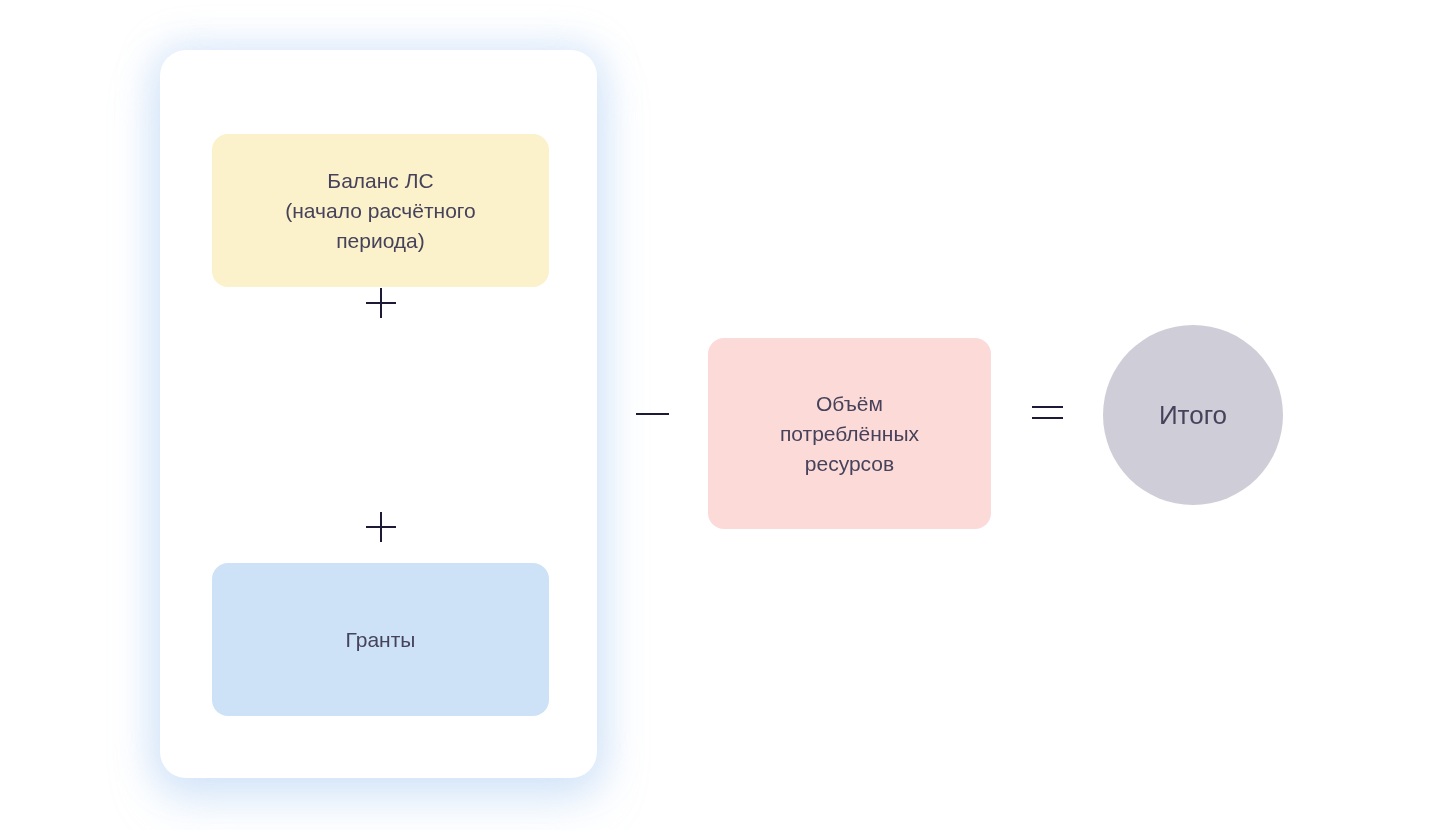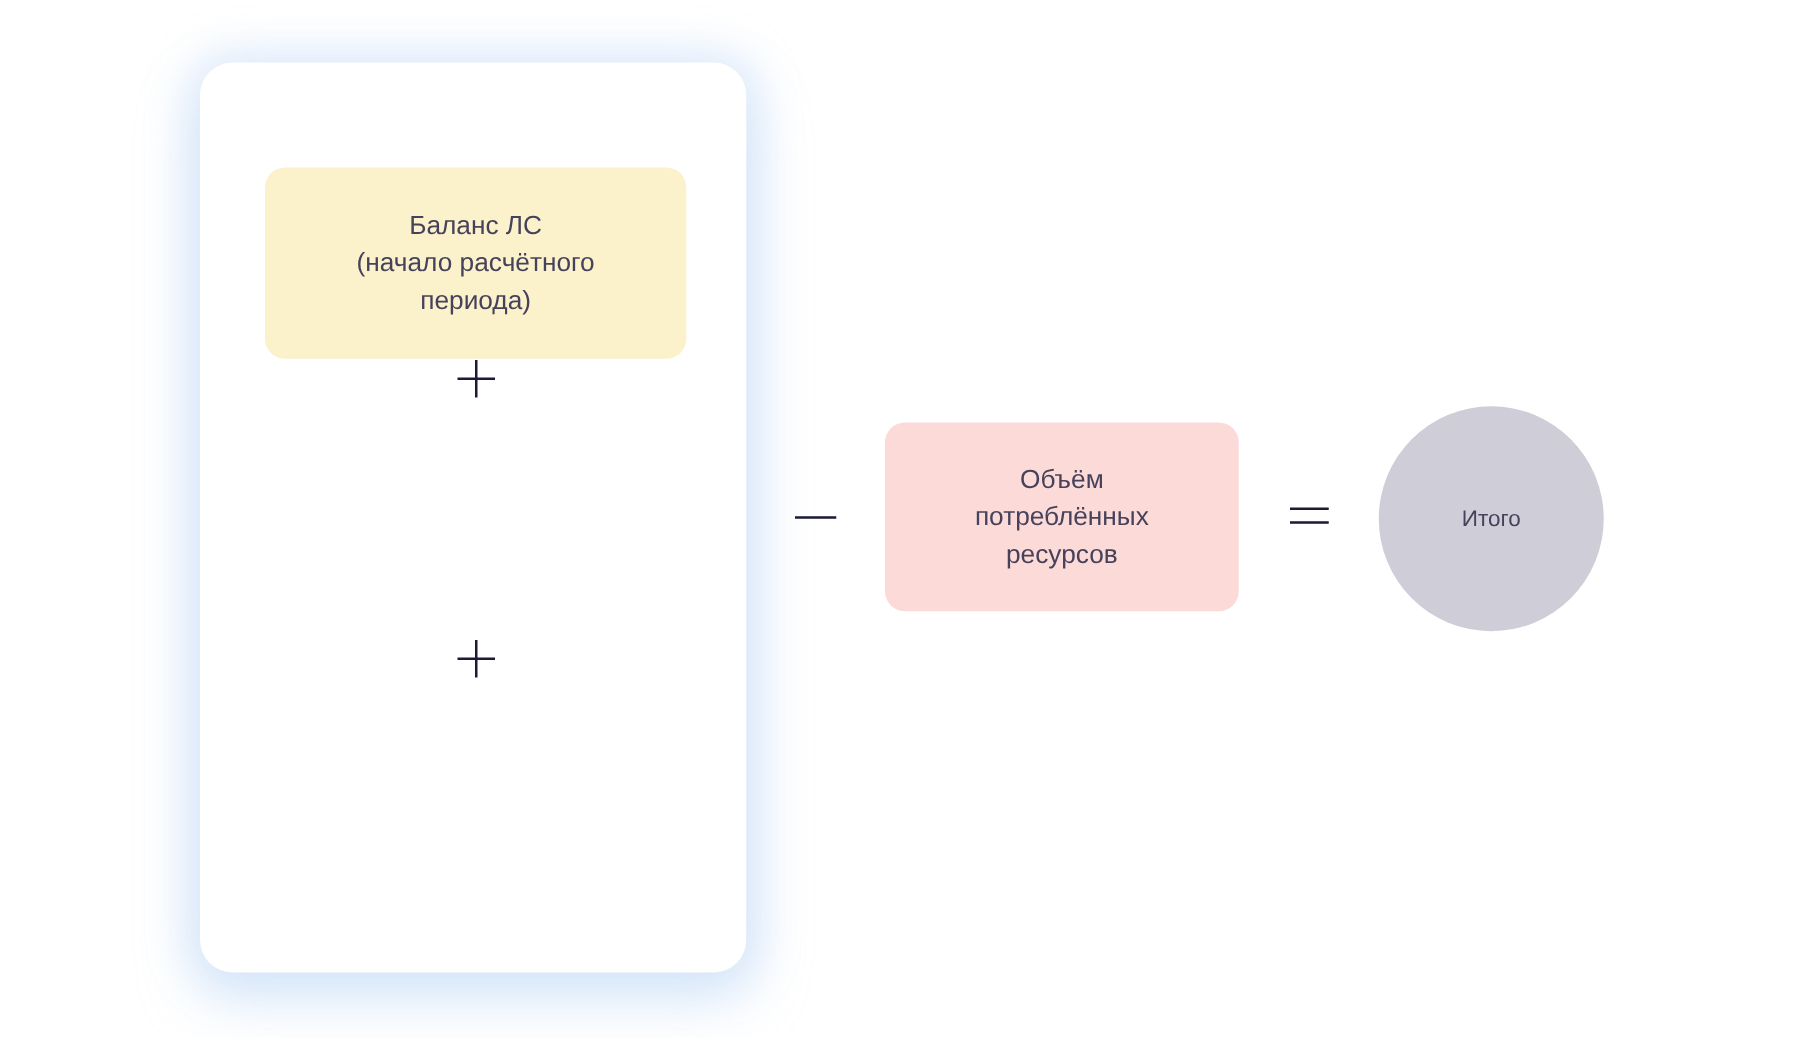--- a/index.html
+++ b/index.html
@@ -44,34 +44,34 @@
     width: 337px;
     height: 153px;
   }
   .node-balance { top: 52px; margin-top: 32px; }
   .node-credits { top: 288px; }
   .node-grants  { top: 513px; }
   .node-consumed {
     left: 708px;
     top: 338px;
     width: 283px;
-    height: 151px;
+    height: 191px;
   }
   .result-circle {
     position: absolute;
     left: 1103px;
     top: 325px;
     width: 180px;
     height: 180px;
     border-radius: 50%;
     display: flex;
     align-items: center;
     justify-content: center;
     color: #46425B;
-    font-size: 18px;
+    font-size: 26px;
   }
   
   .op-plus {
     position: absolute;
     width: 30px;
     height: 30px;
     left: 206px; 
   }
   .op-plus-1 { top: 238px; }
   .op-plus-2 { top: 462px; }
@@ -118,20 +118,21 @@
   <div class="card">
     <div class="node node-balance" style="background-color: rgb(251, 241, 202);">Баланс ЛС
 (начало расчётного
 периода)</div>
 
     <div class="op-plus op-plus-1"></div>
 
 
     <div class="op-plus op-plus-2"></div>
 
+    <div class="node node-grants" style="background-color: rgb(206, 226, 247);">Гранты</div>
   </div>
 
   <div class="op-minus"></div>
 
   <div class="node node-consumed" style="background-color: rgb(252, 218, 215);">Объём
 потреблённых
 ресурсов</div>
 
   <div class="op-equals"></div>
 

